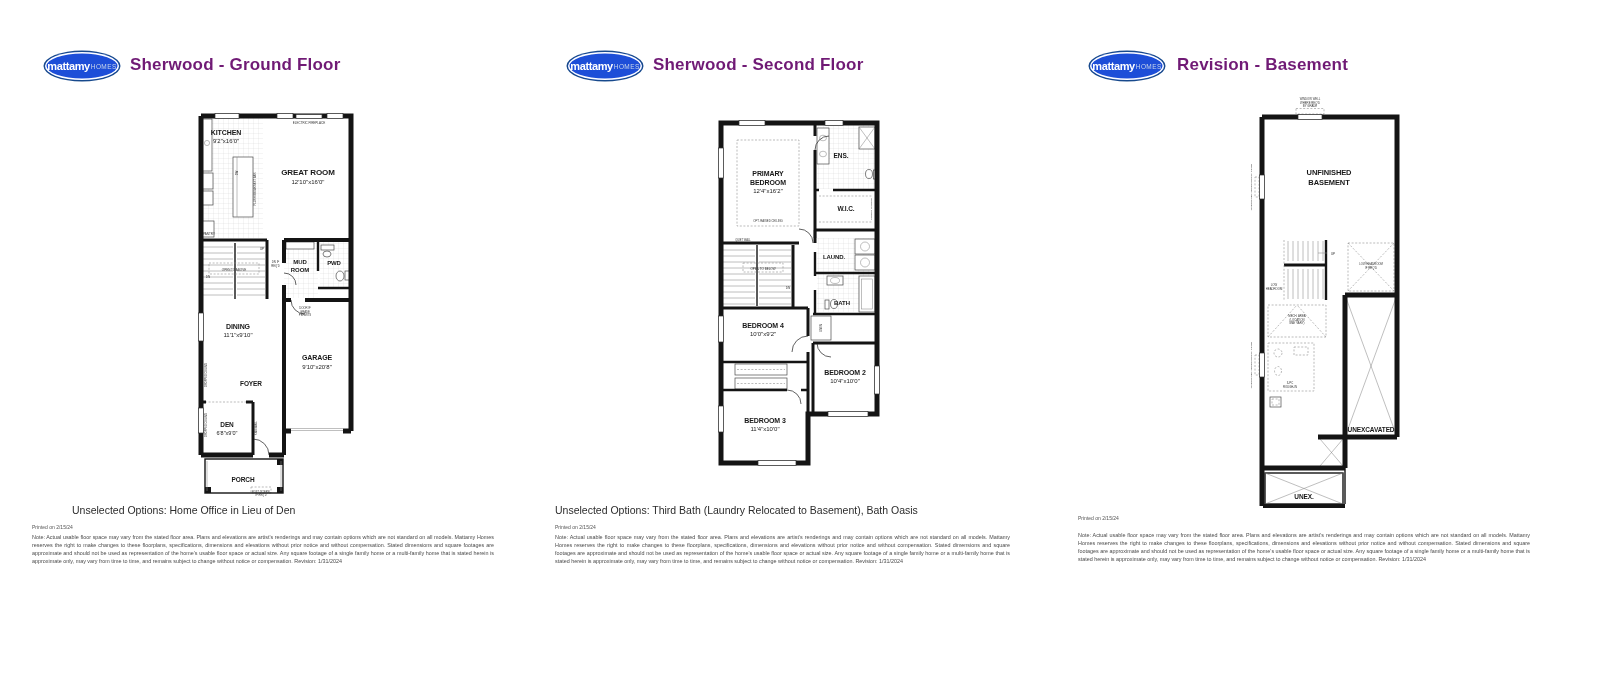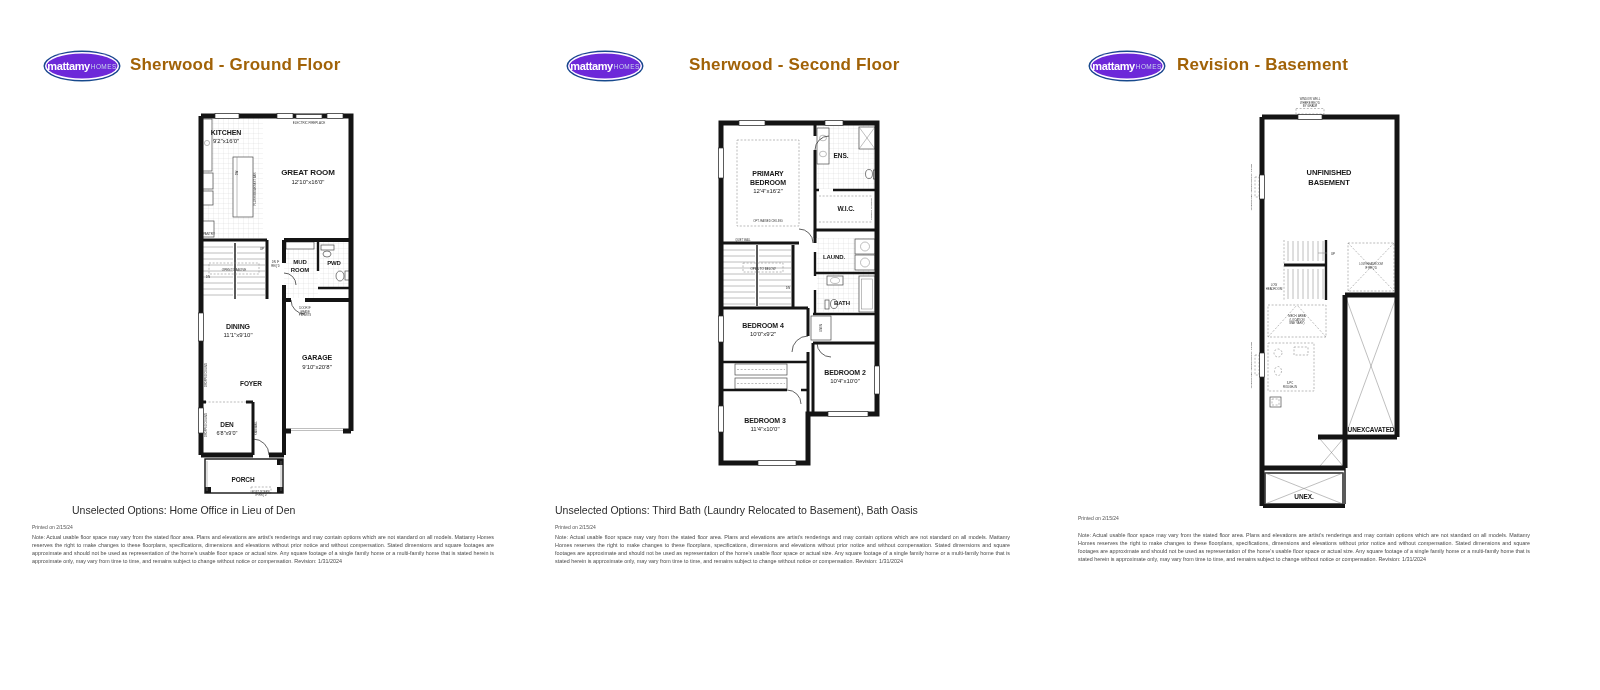--- a/index.html
+++ b/index.html
@@ -1,23 +1,23 @@
 <!DOCTYPE html>
 <html><head>
 <meta charset="utf-8">
 <style>
   html,body{margin:0;padding:0;background:#fff;}
   body{width:1600px;height:690px;position:relative;font-family:"Liberation Sans",sans-serif;overflow:hidden;}
   .page{position:absolute;left:0;top:0;width:1600px;height:690px;background:#fff;}
-  .logo{position:absolute;width:74px;height:28px;background:#6d28d9;border-radius:50%;
+  .logo{position:absolute;width:74px;height:28px;background:#1d4ed8;border-radius:50%;
         display:flex;align-items:center;justify-content:center;color:#fff;
         box-shadow:inset 0 0 0 1.5px #ffffff,0 0 0 1.5px #17498c;}
   .logo-main{font-weight:bold;font-size:11px;letter-spacing:-0.4px;}
   .logo-sub{font-size:6.5px;color:#c9d6ea;margin-left:1px;letter-spacing:0.4px;}
-  .panel-title{position:absolute;font-size:17px;font-weight:600;color:#a16207;margin:0;letter-spacing:0.2px;}
+  .panel-title{position:absolute;font-size:17px;font-weight:600;color:#701a75;margin:0;letter-spacing:0.2px;}
   .plan{position:absolute;}
   .options{position:absolute;font-size:10.5px;color:#2b2b2b;}
   .printed{position:absolute;font-size:5px;color:#555;}
   .note{position:absolute;font-size:5.4px;color:#4a4a4a;line-height:1.5;margin:0;text-align:justify;}
   
   .w5{stroke:#141414;stroke-width:5;fill:none;}
   .w4{stroke:#141414;stroke-width:4;fill:none;}
   .w3{stroke:#141414;stroke-width:3;fill:none;}
   .w25{stroke:#141414;stroke-width:2.4;fill:none;}
   .w15{stroke:#141414;stroke-width:1.4;fill:none;}
@@ -146,21 +146,21 @@
   </svg>
 
   <div class="options" style="left:32px;top:504px;margin-left:40px;">Unselected Options: Home Office in Lieu of Den</div>
   <div class="printed" style="left:32px;top:524px;">Printed on 2/15/24</div>
   <p class="note" style="left:32px;top:533px;width:462px;">Note: Actual usable floor space may vary from the stated floor area. Plans and elevations are artist's renderings and may contain options which are not standard on all models. Mattamy Homes reserves the right to make changes to these floorplans, specifications, dimensions and elevations without prior notice and without compensation. Stated dimensions and square footages are approximate and should not be used as representation of the home's usable floor space or actual size. Any square footage of a single family home or a multi-family home that is stated herein is approximate only, may vary from time to time, and remains subject to change without notice or compensation. Revision: 1/31/2024</p>
 
   <div class="logo" style="left:568px;top:52px;">
     <span class="logo-main">mattamy</span>
       <span class="logo-sub">HOMES</span>
   </div>
-  <h1 class="panel-title" style="left:653px;top:55px;margin-left:36px;">Sherwood - Second Floor</h1>
+  <h1 class="panel-title" style="left:653px;top:55px;">Sherwood - Second Floor</h1>
 
   <svg class="plan" style="left:713px;top:118px;" width="168" height="352" viewBox="0 0 168 352">
     <defs>
       <pattern id="t2" width="5" height="5" patternUnits="userSpaceOnUse">
         <path d="M5,0H0V5" fill="none" stroke="#d6d6d6" stroke-width="0.5"></path>
       </pattern>
     </defs>
     <g>
       <rect x="104" y="7" width="58" height="64" fill="url(#t2)"></rect>
       <rect x="104" y="120" width="58" height="74" fill="url(#t2)"></rect>

